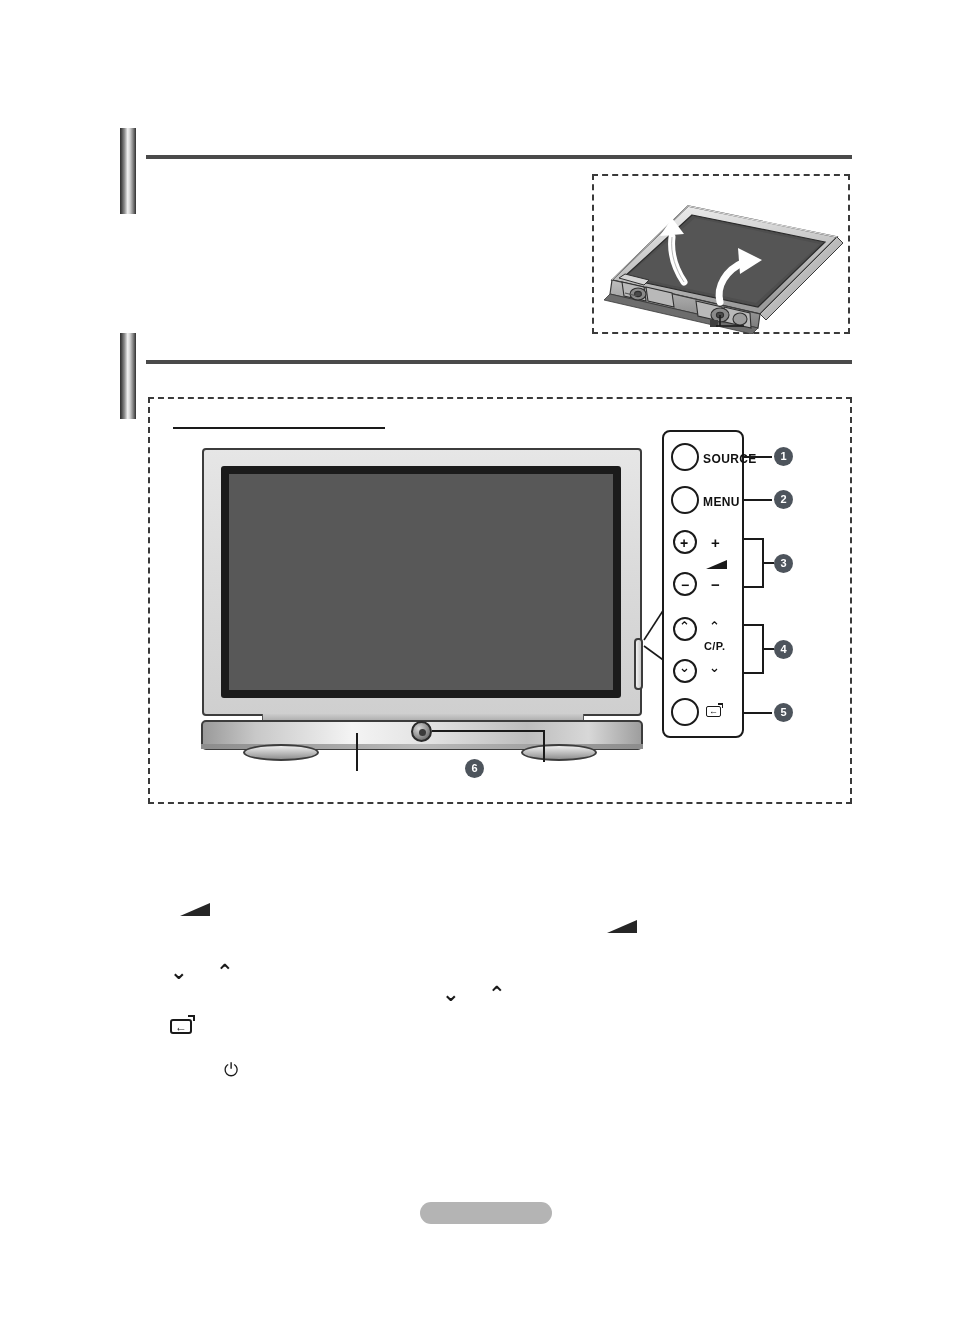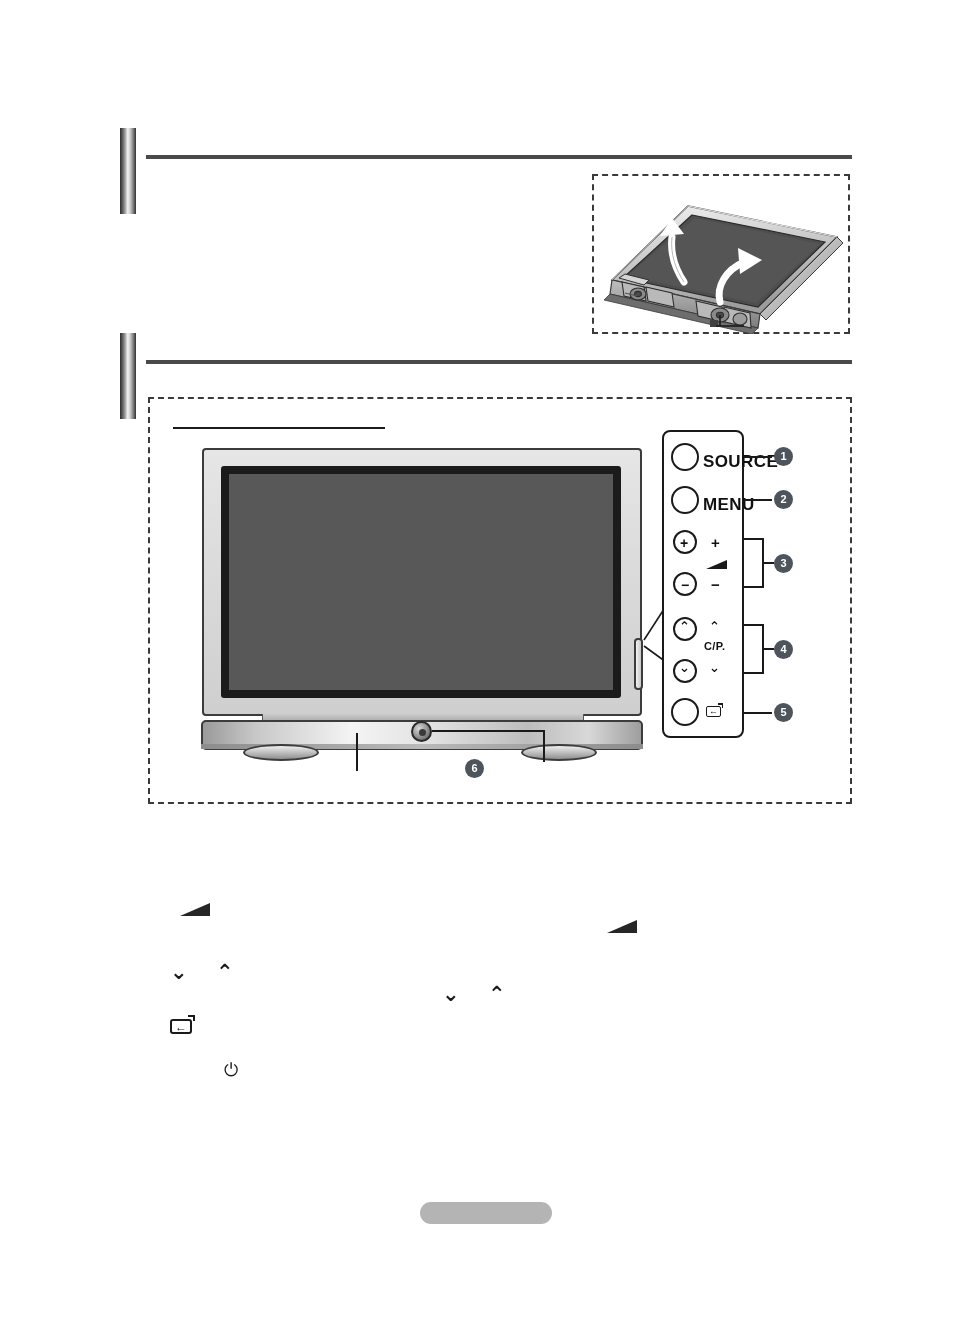--- a/index.html
+++ b/index.html
@@ -125,21 +125,21 @@
   }
   .cp-btn {
     position: absolute;
     border: 2px solid #1a1a1a;
     border-radius: 50%;
     box-sizing: border-box;
     background: #ffffff;
   }
   .cp-label {
     position: absolute;
-    font-size: 17px;
+    font-size: 12px;
     font-weight: bold;
     color: #111111;
     letter-spacing: 0.4px;
     white-space: nowrap;
   }
   .cp-sym {
     position: absolute;
     font-size: 15px;
     color: #111111;
     line-height: 1;

